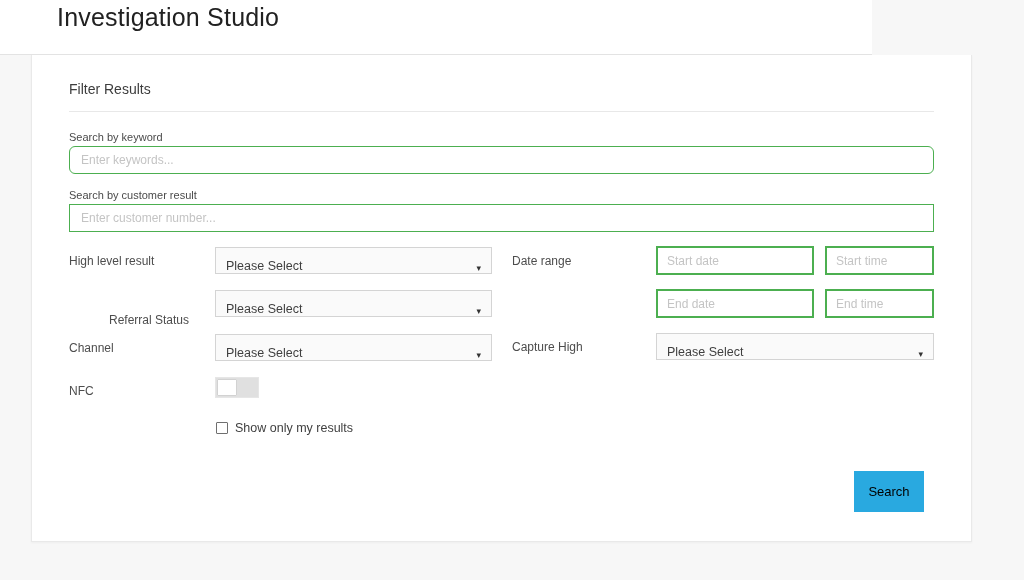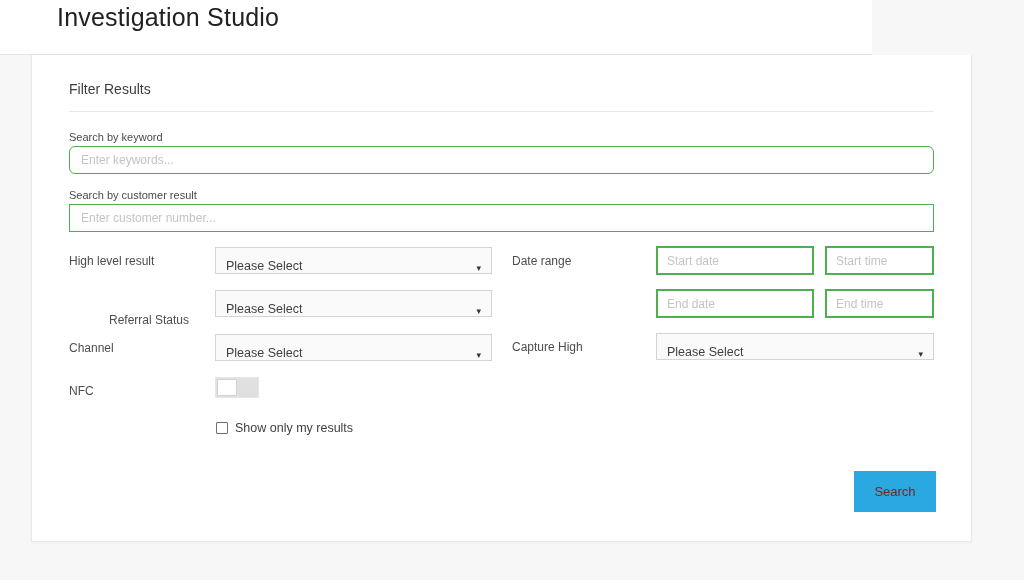--- a/index.html
+++ b/index.html
@@ -39,21 +39,21 @@
   .select .caret{font-size:9px;color:#333;line-height:1;margin-left:6px;}
 
   .toggle{position:absolute;left:183px;width:44px;height:21px;background:#e0e0e0;border:1px solid #e6e6e6;cursor:pointer;}
   .toggle .knob{position:absolute;left:2px;top:2px;width:18px;height:15px;background:#fff;box-shadow:0 0 1px rgba(0,0,0,.35);}
 
   .checkbox{position:absolute;left:184px;width:12px;height:12px;border:1px solid #6f6f6f;border-radius:1px;background:#fff;cursor:pointer;}
   .checkbox-label{position:absolute;left:203px;font-size:12.5px;color:#3f3f3f;cursor:pointer;}
 
   .btn{position:absolute;top:416px;height:41px;border:none;font-size:13px;font-family:"Liberation Sans",sans-serif;cursor:pointer;}
   .btn-clear{left:696px;width:110px;background:var(--clear_btn_bg);color:#414141;}
-  .btn-search{left:822px;width:82px;background:var(--accent_blue);color:#7f1d1d;}
+  .btn-search{left:822px;width:70px;background:var(--accent_blue);color:#000000;}
 </style>
 </head>
 <body>
 
 <div class="header">
   <h1>Investigation Studio</h1>
 </div>
 
 <div class="panel">
   <div class="panel-title">Filter Results</div>

